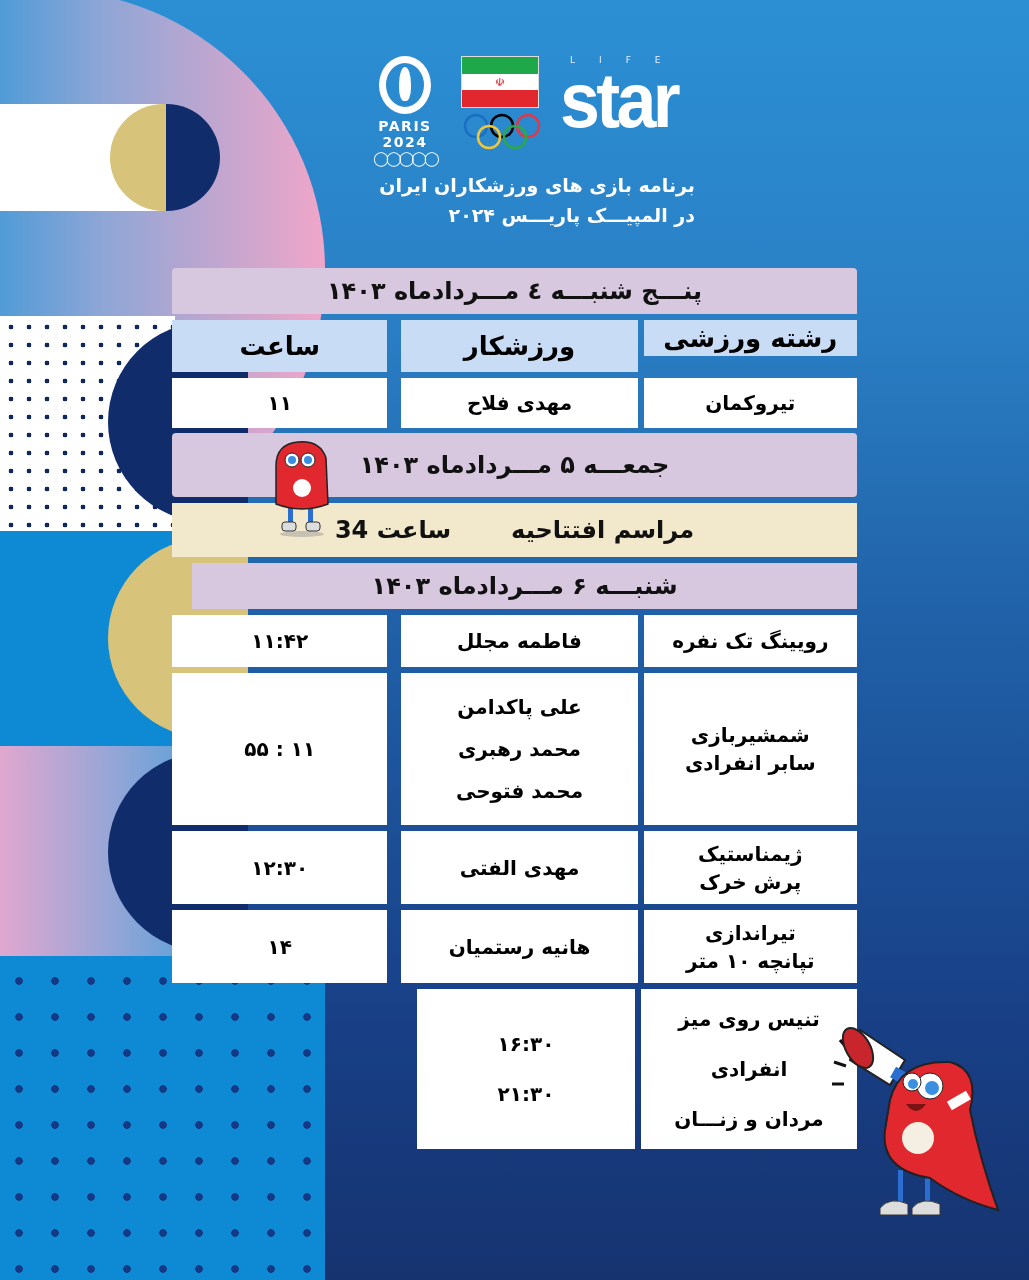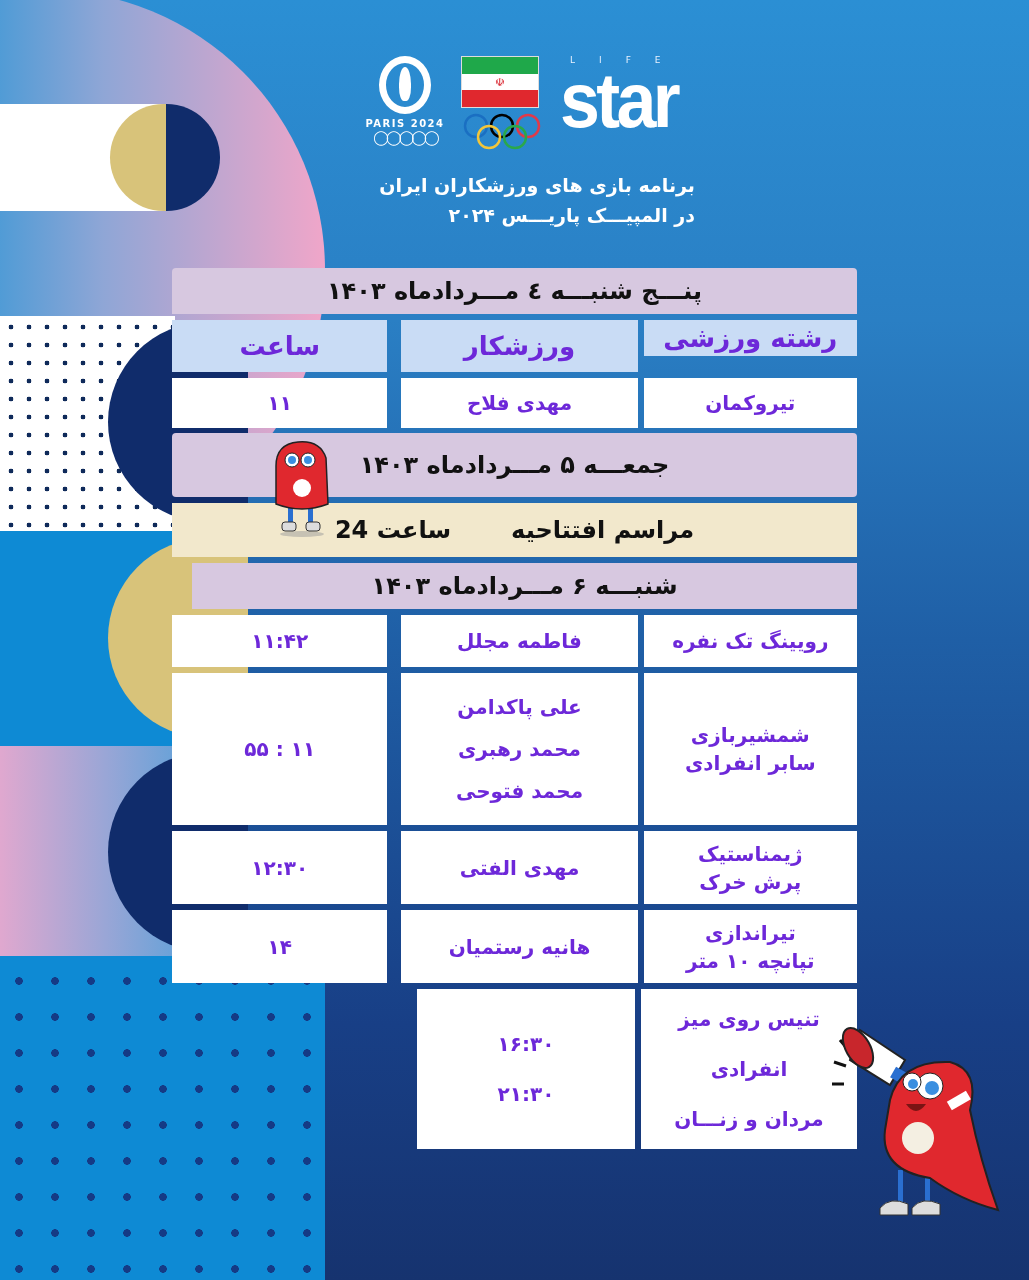--- a/index.html
+++ b/index.html
@@ -62,21 +62,21 @@
   .logo-paris { left: 360px; top: 56px; width: 90px; height: 100px; text-align: center; color: #fff; }
   .paris-flame {
     width: 52px; height: 58px; margin: 0 auto;
     border: 7px solid #fff; border-radius: 50%;
     position: relative;
   }
   .paris-flame::after {
     content: ""; position: absolute; left: 13px; top: 4px; width: 12px; height: 34px;
     background: #fff; border-radius: 50% 50% 40% 40%;
   }
-  .paris-text { font-size: 10px; letter-spacing: 1.5px; font-weight: bold; margin-top: 4px; }
+  .paris-text { font-size: 14px; letter-spacing: 1.5px; font-weight: bold; margin-top: 4px; }
   .rings-small { font-size: 14px; line-height: 16px; letter-spacing: -3px; }
 
   .flag { left: 461px; top: 56px; width: 78px; height: 52px; border: 1px solid #ddd; }
   .flag div { height: 33.33%; }
   .flag .g { background: #1fa84a; }
   .flag .w { background: #ffffff; text-align: center; font-size: 11px; color: #d8202a; line-height: 17px; }
   .flag .r { background: #e0282e; }
   .olympic-rings { left: 462px; top: 112px; width: 80px; height: 40px; }
 
   .star-logo { left: 560px; top: 55px; width: 140px; height: 84px; color: #fff; }
@@ -102,21 +102,21 @@
   .band2 { border-radius: 4px; margin-top: 5px; height: 64px; }
   .band3 { border-radius: 0; margin-top: 6px; height: 46px; margin-left: 20px; }
   .ceremony {
     background: #f2e8cc; height: 54px; margin-top: 6px;
     display: flex; align-items: center; justify-content: center;
     font-weight: bold; font-size: 24px; color: #111; direction: rtl; gap: 60px;
   }
   .cell {
     background: #fff; display: flex; flex-direction: column;
     align-items: center; justify-content: center;
-    font-weight: bold; font-size: 20px; color: #6d28d9; text-align: center; line-height: 40px;
+    font-weight: bold; font-size: 20px; color: #000000; text-align: center; line-height: 40px;
   }
   .hdr .cell { background: #c9dcf5; font-size: 26px; }
   .c-sport { width: 216px; }
   .c-athlete { width: 239px; margin-right: 6px; margin-left: 8px; }
   .c-time { width: 218px; margin-right: 6px; }
   .gap { margin-top: 6px; }
   .tall-text { line-height: 28px; }
 
   .mascot-small { left: 268px; top: 436px; width: 68px; height: 102px; }
   .mascot-big { left: 830px; top: 1000px; width: 180px; height: 230px; }
@@ -178,21 +178,21 @@
   <div class="row gap">
     <div class="cell c-sport" style="height:50px">تیروکمان</div>
     <div class="cell c-athlete" style="height:50px">مهدی فلاح</div>
     <div class="cell c-time" style="height:50px">۱۱</div>
   </div>
 
   <div class="band band2">جمعـــه  ۵  مـــردادماه ۱۴۰۳</div>
 
   <div class="ceremony">
     <span>مراسم افتتاحیه</span>
-    <span>ساعت 24</span>
+    <span>ساعت 34</span>
   </div>
 
   <div class="band band3">شنبـــه  ۶  مـــردادماه ۱۴۰۳</div>
 
   <div class="row gap">
     <div class="cell c-sport" style="height:52px">رویینگ تک نفره</div>
     <div class="cell c-athlete" style="height:52px">فاطمه مجلل</div>
     <div class="cell c-time" style="height:52px">۱۱:۴۲</div>
   </div>
 

